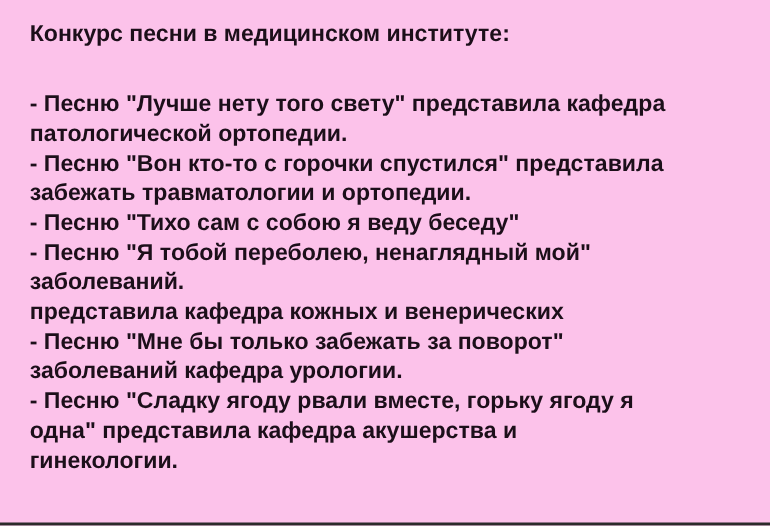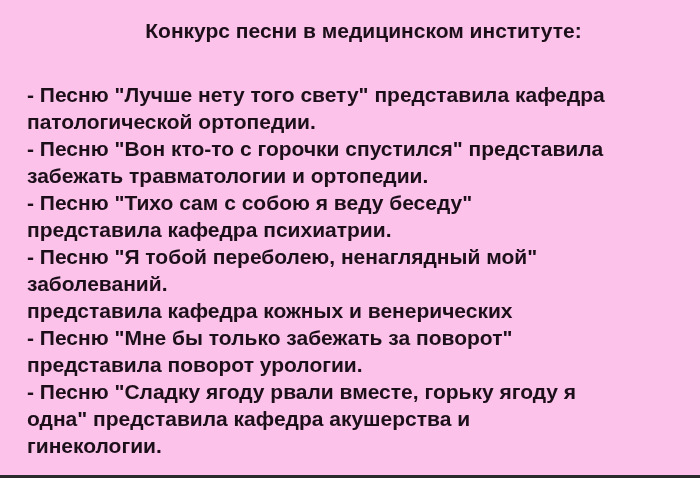--- a/index.html
+++ b/index.html
@@ -15,21 +15,20 @@
     box-sizing: border-box;
     padding: 17px 0 0 27px;
     font-family: "Liberation Sans", sans-serif;
     font-weight: bold;
     font-size: 21px;
     line-height: 27px;
     color: var(--fg, #1c0f1a);
   }
   .title {
     white-space: nowrap;
-    text-align: center;
   }
   .body {
     margin-top: 37px;
   }
   .line {
     white-space: nowrap;
   }
   .bottom-bar {
     position: absolute;
     left: 0;
@@ -48,30 +47,29 @@
     <div class="item">
       <div class="line">- Песню "Лучше нету того свету" представила кафедра</div>
       <div class="line">патологической ортопедии.</div>
     </div>
     <div class="item">
       <div class="line">- Песню "Вон кто-то с горочки спустился" представила</div>
       <div class="line">забежать травматологии и ортопедии.</div>
     </div>
     <div class="item">
       <div class="line">- Песню "Тихо сам с собою я веду беседу"</div>
-      <div class="line">представила кафедра психиатрии.</div>
     </div>
     <div class="item">
       <div class="line">- Песню "Я тобой переболею, ненаглядный мой"</div>
       <div class="line">заболеваний.</div>
       <div class="line">представила кафедра кожных и венерических</div>
     </div>
     <div class="item">
       <div class="line">- Песню "Мне бы только забежать за поворот"</div>
-      <div class="line">представила поворот урологии.</div>
+      <div class="line">заболеваний кафедра урологии.</div>
     </div>
     <div class="item">
       <div class="line">- Песню "Сладку ягоду рвали вместе, горьку ягоду я</div>
       <div class="line">одна" представила кафедра акушерства и</div>
       <div class="line">гинекологии.</div>
     </div>
   </div>
   <div class="bottom-bar"></div>
 </div>
 

